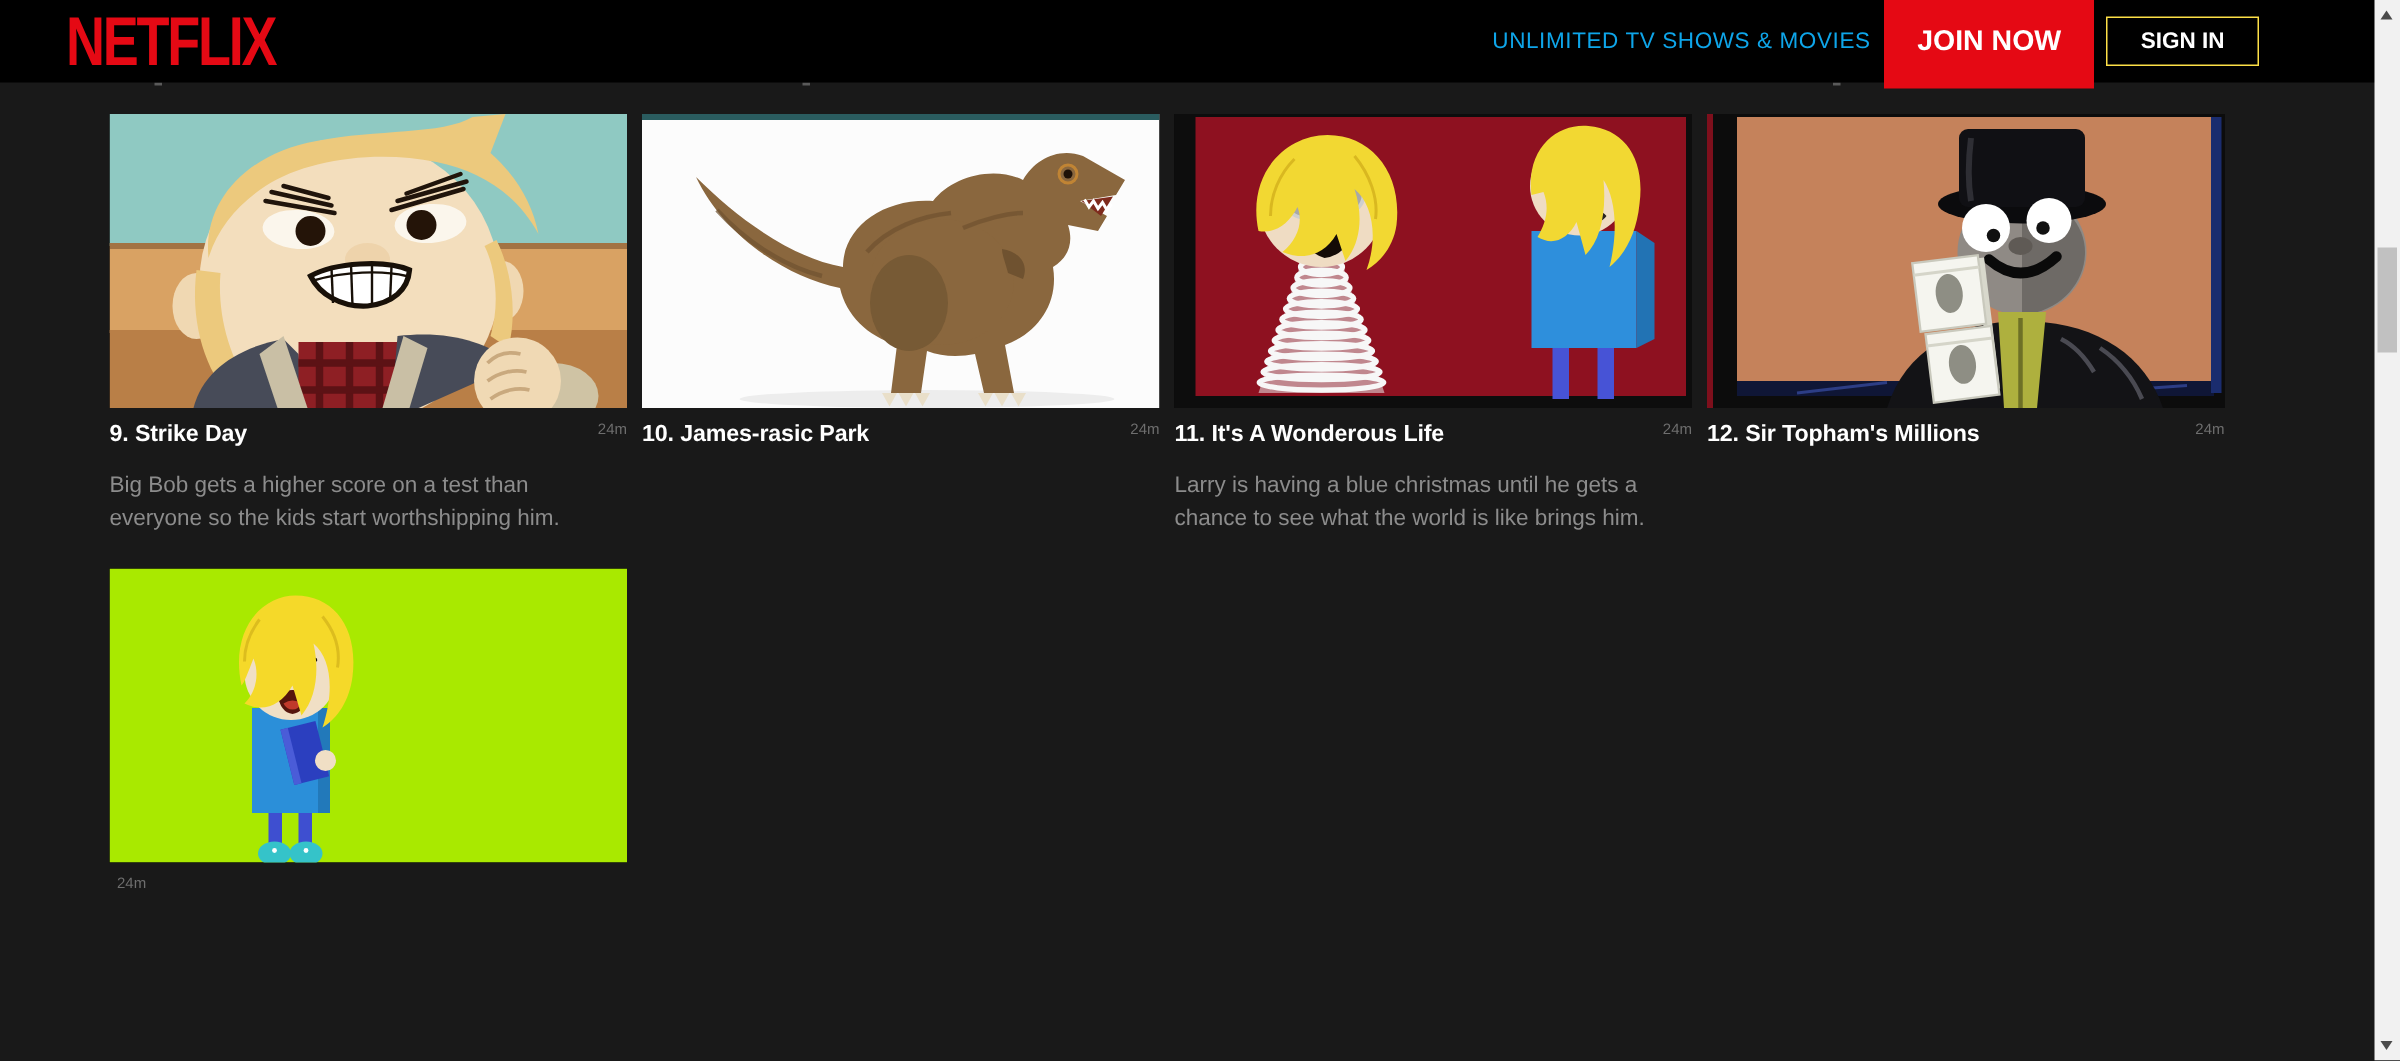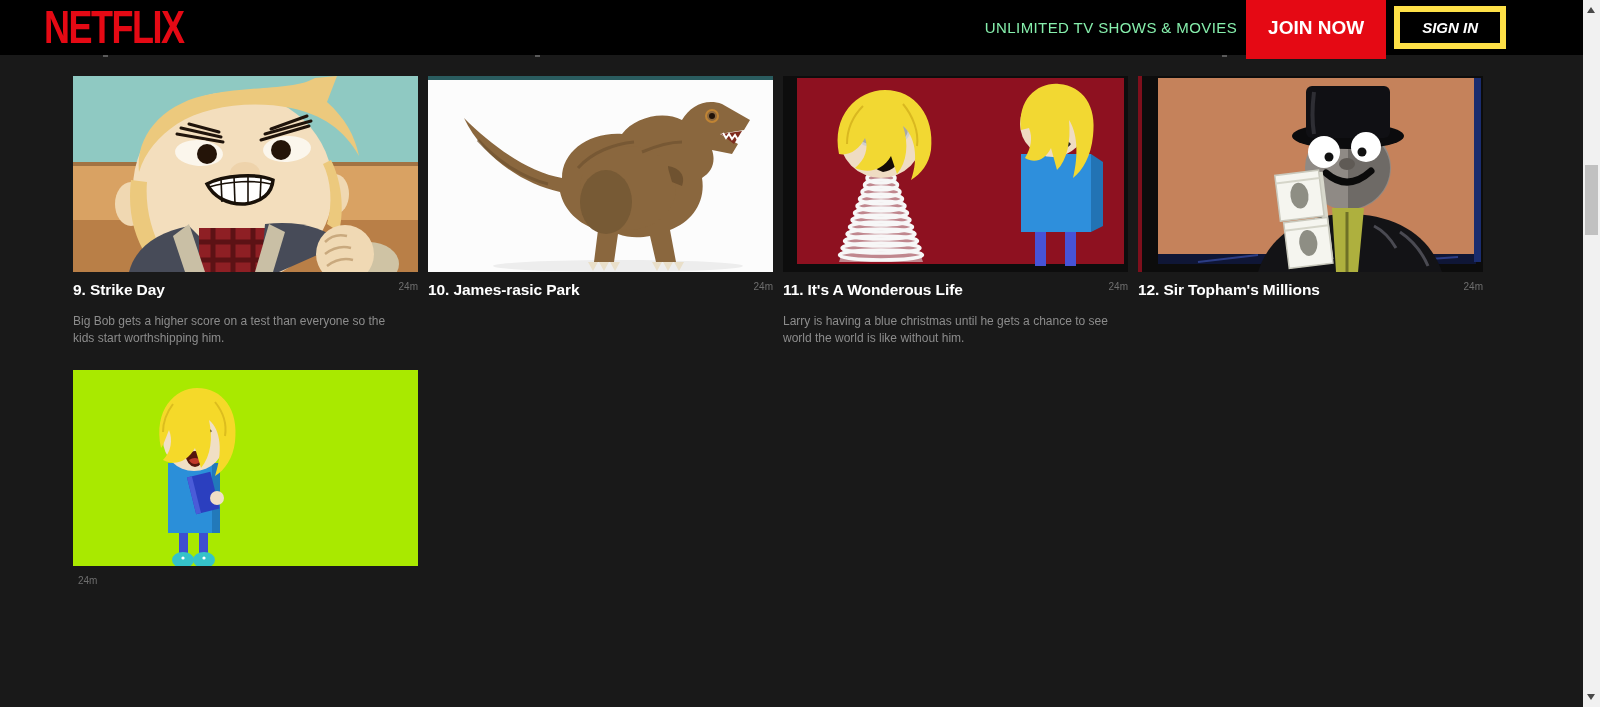--- a/index.html
+++ b/index.html
@@ -14,43 +14,43 @@
   .header {
     position:absolute; top:0; left:0; width:1600px; height:55px;
     background:#000; display:flex; align-items:center; z-index:10;gap:11px;
   }
   .logo {
     margin-left:44px; color:#e50914; font-weight:700; font-size:36px;
     letter-spacing:-1.5px; transform:scaleY(1.28); transform-origin:center;
     user-select:none;
   }
   .header-right { margin-left:auto; margin-right:94px; display:flex; align-items:center; }
-  .tagline { color:#86efac; font-size:15px; letter-spacing:.4px; margin-right:9px; }
+  .tagline { color:#0ea5e9; font-size:15px; letter-spacing:.4px; margin-right:9px; }
   .btn-join {
     background:#e50914; color:#fff; border:none; font-weight:700; font-size:19px;
     padding:20px 22px; font-family:inherit; cursor:pointer; margin-left:0;
   }
   .btn-signin {
-    background:transparent; color:#fff; border:6px solid #fde047; font-weight:700;
-    font-size:15px; padding:7px 22px; font-family:inherit; cursor:pointer; margin-left:8px;font-style:italic;
+    background:transparent; color:#fff; border:1px solid #fde047; font-weight:700;
+    font-size:15px; padding:7px 22px; font-family:inherit; cursor:pointer; margin-left:8px;
   }
 
   
   .remnant { position:absolute; top:55px; height:2px; width:5px; background:#5a5a5a; z-index:5; }
 
   
   .content { position:absolute; top:55px; left:0; width:1583px; bottom:0; padding:21px 0 0 73px; }
   .grid { display:grid; grid-template-columns:repeat(4,345px); column-gap:10px; row-gap:22px; }
   .card { width:345px; }
   .thumb { width:345px; height:196px; display:block; background:#000; cursor:pointer; }
   .thumb svg { display:block; width:345px; height:196px; }
   .title-row { display:flex; justify-content:space-between; align-items:flex-start; margin-top:9px; }
   .ep-title { color:#ffffff; font-weight:700; font-size:15.5px; white-space:nowrap; letter-spacing:-.1px; }
   .ep-duration { color:#6e6e6e; font-size:10px; margin-left:5px; flex:none; }
-  .ep-desc { margin-top:14px; color:#8c8c8c; font-size:12px; line-height:1.45; width:336px; }
+  .ep-desc { margin-top:14px; color:#8c8c8c; font-size:15px; line-height:1.45; width:336px; }
 
   
   .scrollbar { position:absolute; top:0; right:0; width:17px; height:707px; background:#f1f1f1; z-index:20; }
   .sb-up { position:absolute; top:7px; left:4px; width:0; height:0;
            border-left:4.5px solid transparent; border-right:4.5px solid transparent;
            border-bottom:6px solid #4a4a4a; }
   .sb-down { position:absolute; bottom:7px; left:4px; width:0; height:0;
            border-left:4.5px solid transparent; border-right:4.5px solid transparent;
            border-top:6px solid #4a4a4a; }
   .sb-thumb { position:absolute; top:165px; left:2px; width:13px; height:70px; background:#c1c1c1; }
@@ -206,21 +206,21 @@
           <circle cx="258" cy="50" r="3.2" fill="#161616"></circle>
           <circle cx="281" cy="48" r="3.2" fill="#161616"></circle>
           <path d="M252 70 C258 60 282 60 288 68 C284 74 276 72 270 70 C264 72 256 74 252 70 Z" fill="#2a241e"></path>
           <path d="M238 54 C234 22 256 6 276 8 C300 10 314 30 310 60 C308 80 300 94 290 102 C296 78 294 56 286 44 C288 66 284 84 274 94 L268 72 C262 84 252 88 242 82 C248 72 250 62 246 52 Z" fill="#f2d832"></path>
         </svg>
       </div>
       <div class="title-row">
         <span class="ep-title">11. It's A Wonderous Life</span>
         <span class="ep-duration">24m</span>
       </div>
-      <div class="ep-desc">Larry is having a blue christmas until he gets a chance to see world the world is like without him.</div>
+      <div class="ep-desc">Larry is having a blue christmas until he gets a chance to see what the world is like brings him.</div>
     </div>
 
     <div class="card">
       <div class="thumb">
         <svg viewBox="0 0 345 196">
           <rect width="345" height="196" fill="#0c0c0c"></rect>
           <rect width="4" height="196" fill="#7e0f1c"></rect>
           <rect x="20" y="2" width="318" height="184" fill="#c5825b"></rect>
           <rect x="20" y="178" width="318" height="10" fill="#0f1636"></rect>
           <path d="M60 186 L120 179 M150 188 L230 180 M250 186 L320 181" stroke="#2c3d85" stroke-width="2"></path>

